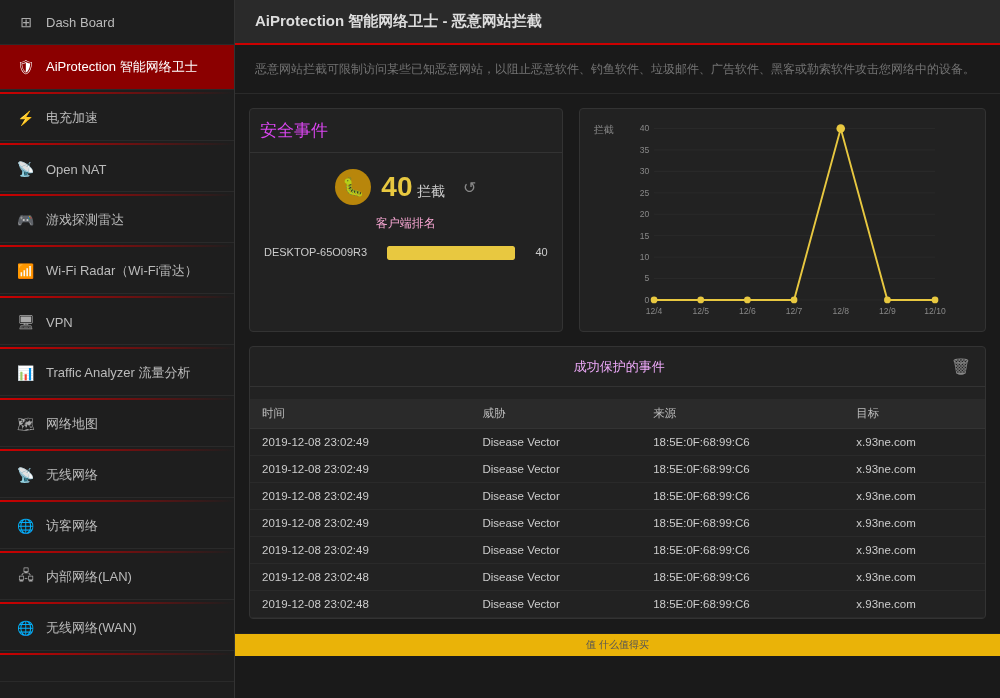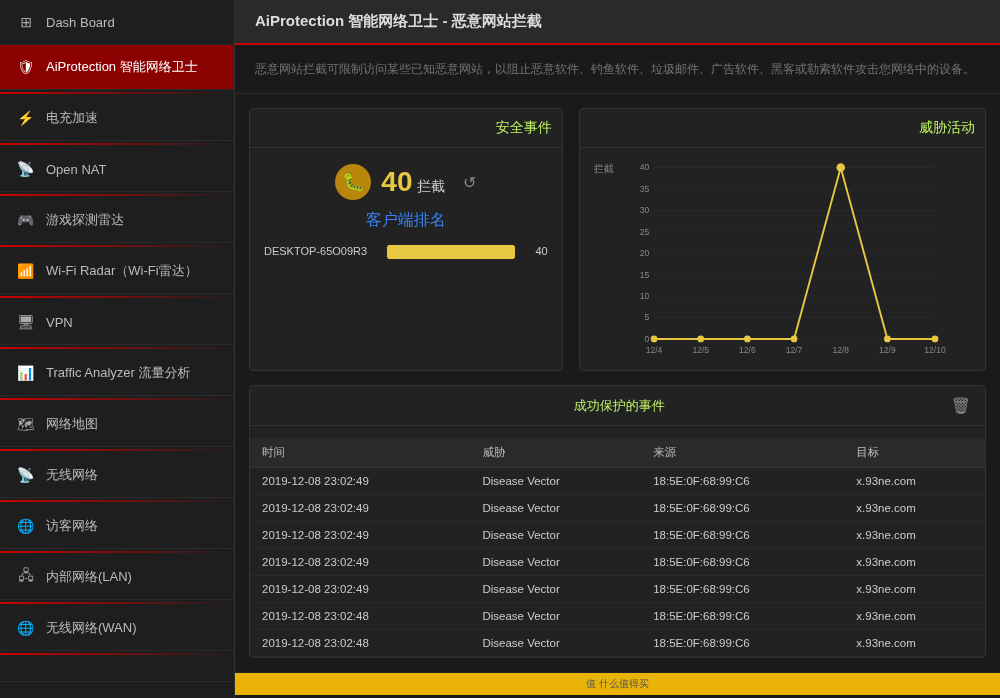--- a/index.html
+++ b/index.html
@@ -113,23 +113,23 @@
     }
     .threat-panel {
       flex: 1.3;
       background: #222;
       margin: 14px 14px 14px 8px;
       border-radius: 4px;
       border: 1px solid #333;
     }
 
     .panel-title {
-      text-align: right;
-      font-size: 14px;
-      color: #bef264;
+      text-align: left;
+      font-size: 17px;
+      color: #d946ef;
       padding: 10px;
       border-bottom: 1px solid #333;
     }
 
     .security-count-area {
       display: flex;
       align-items: center;
       justify-content: center;
       gap: 10px;
       padding: 16px 10px 6px;
@@ -155,22 +155,22 @@
     }
     .reset-icon {
       margin-left: 8px;
       color: #888;
       font-size: 16px;
       cursor: pointer;
     }
 
     .client-ranking-label {
       text-align: center;
-      font-size: 16px;
-      color: #3b82f6;
+      font-size: 12px;
+      color: #f9a8d4;
       padding: 4px 0 10px;
     }
 
     .client-row {
       display: flex;
       padding: 4px 14px 10px;
       gap: 8px;
     }
     .client-name {
       font-size: 11px;
@@ -226,21 +226,21 @@
     .protected-events-header {
       display: flex;
       align-items: center;
       justify-content: space-between;
       padding: 10px 14px;
       border-bottom: 1px solid #333;
     }
     .protected-events-title {
       text-align: center;
       font-size: 13px;
-      color: #bef264;
+      color: #f0abfc;
       flex: 1;
     }
     .delete-icon {
       color: #888;
       font-size: 16px;
       cursor: pointer;
     }
 
     .events-table {
       width: 100%;
@@ -375,21 +375,20 @@
       <div class="client-row">
         <div class="client-name">DESKTOP-65O09R3</div>
         <div class="client-bar-container">
           <div class="client-bar" style="width: 100%;"></div>
         </div>
         <div class="client-count">40</div>
       </div>
     </div>
 
     <div class="threat-panel">
-      <div class="panel-title">威胁活动</div>
       <div class="chart-container">
         <span class="chart-y-label">拦截</span>
         <svg class="threat-chart" viewBox="0 0 340 210">
 
           <line x1="35" y1="10" x2="330" y2="10" stroke="#333" stroke-width="0.5"></line>
           <line x1="35" y1="32.5" x2="330" y2="32.5" stroke="#333" stroke-width="0.5"></line>
           <line x1="35" y1="55" x2="330" y2="55" stroke="#333" stroke-width="0.5"></line>
           <line x1="35" y1="77.5" x2="330" y2="77.5" stroke="#333" stroke-width="0.5"></line>
           <line x1="35" y1="100" x2="330" y2="100" stroke="#333" stroke-width="0.5"></line>
           <line x1="35" y1="122.5" x2="330" y2="122.5" stroke="#333" stroke-width="0.5"></line>

